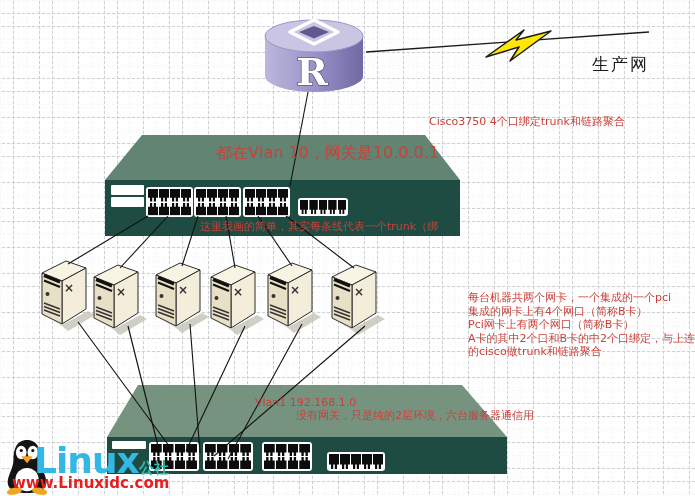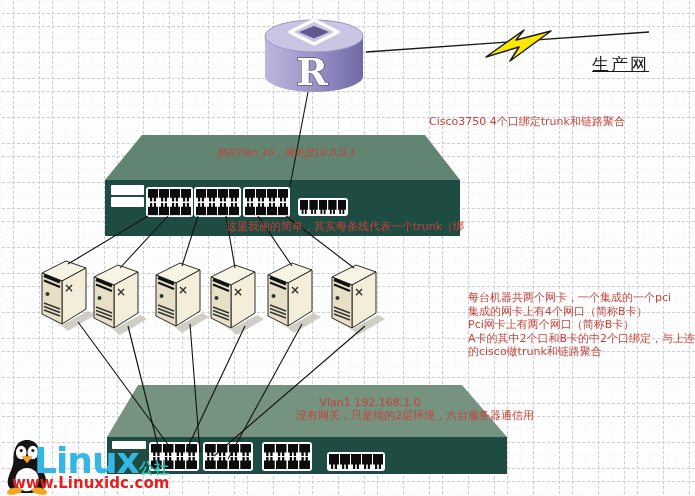--- a/index.html
+++ b/index.html
@@ -10,21 +10,21 @@
       repeating-linear-gradient(90deg, rgba(255,255,255,.82) 0 2px, rgba(255,255,255,0) 2px 5px),
       repeating-linear-gradient(0deg,  rgba(255,255,255,.82) 0 2px, rgba(255,255,255,0) 2px 5px),
       linear-gradient(#ccd2d4 1px, transparent 1px),
       linear-gradient(90deg,#ccd2d4 1px, transparent 1px);
     background-size:auto,auto,13px 13px,13px 13px;
     font-family:"DejaVu Sans",sans-serif;
   }
   .art{position:absolute;left:0;top:0;z-index:1;}
   .lines{position:absolute;left:0;top:0;z-index:4;pointer-events:none;}
   .note{position:absolute;color:#c9413a;font-size:11px;line-height:13.5px;white-space:nowrap;z-index:5;}
-  .note.center{text-align:center;}
+  .note.center{}
   .prod{position:absolute;color:#1a1a1a;font-size:17px;letter-spacing:2px;z-index:5;white-space:nowrap;}
 
   
   .sw-top-face{position:absolute;z-index:2;}
   .sw-front{position:absolute;z-index:2;background:#1e4c42;}
   .sw-bar{position:absolute;background:#fff;border-radius:1px;}
   .pgroup{position:absolute;display:grid;grid-template-columns:repeat(4,1fr);grid-auto-rows:1fr;
           gap:1px;padding:2px;background:#fff;border-radius:3px;box-sizing:border-box;}
   .pgroup.small{grid-template-columns:repeat(5,1fr);}
   .port{display:block;background:#0c0c0c;
@@ -204,23 +204,23 @@
       <line x1="286" y1="216" x2="354" y2="268"></line>
       <line x1="78" y1="322" x2="172" y2="450"></line>
       <line x1="128" y1="326" x2="158" y2="446"></line>
       <line x1="190" y1="324" x2="200" y2="453"></line>
       <line x1="245" y1="326" x2="186" y2="451"></line>
       <line x1="302" y1="324" x2="228" y2="459"></line>
       <line x1="365" y1="326" x2="214" y2="456"></line>
     </g>
   </svg>
 
-  <div class="prod" style="left:592px;top:53px;text-decoration:underline;">生产网</div>
+  <div class="prod" style="left:592px;top:53px;">生产网</div>
   <div class="note" style="left:429px;top:115px;">Cisco3750 4个口绑定trunk和链路聚合</div>
-  <div class="note" style="left:216px;top:146px;font-size:10px;font-style:italic;">都在Vlan 10，网关是10.0.0.1</div>
+  <div class="note" style="left:216px;top:146px;font-size:16px;">都在Vlan 10，网关是10.0.0.1</div>
   <div class="note center" style="left:200px;top:220px;width:290px;">
     <div>这里我画的简单，其实每条线代表一个trunk（绑</div>
   </div>
   <div class="note" style="left:468px;top:291px;">
     <div>每台机器共两个网卡，一个集成的一个pci</div>
     <div>集成的网卡上有4个网口（简称B卡）</div>
     <div>Pci网卡上有两个网口（简称B卡）</div>
     <div>A卡的其中2个口和B卡的中2个口绑定，与上连</div>
     <div>的cisco做trunk和链路聚合</div>
   </div>

